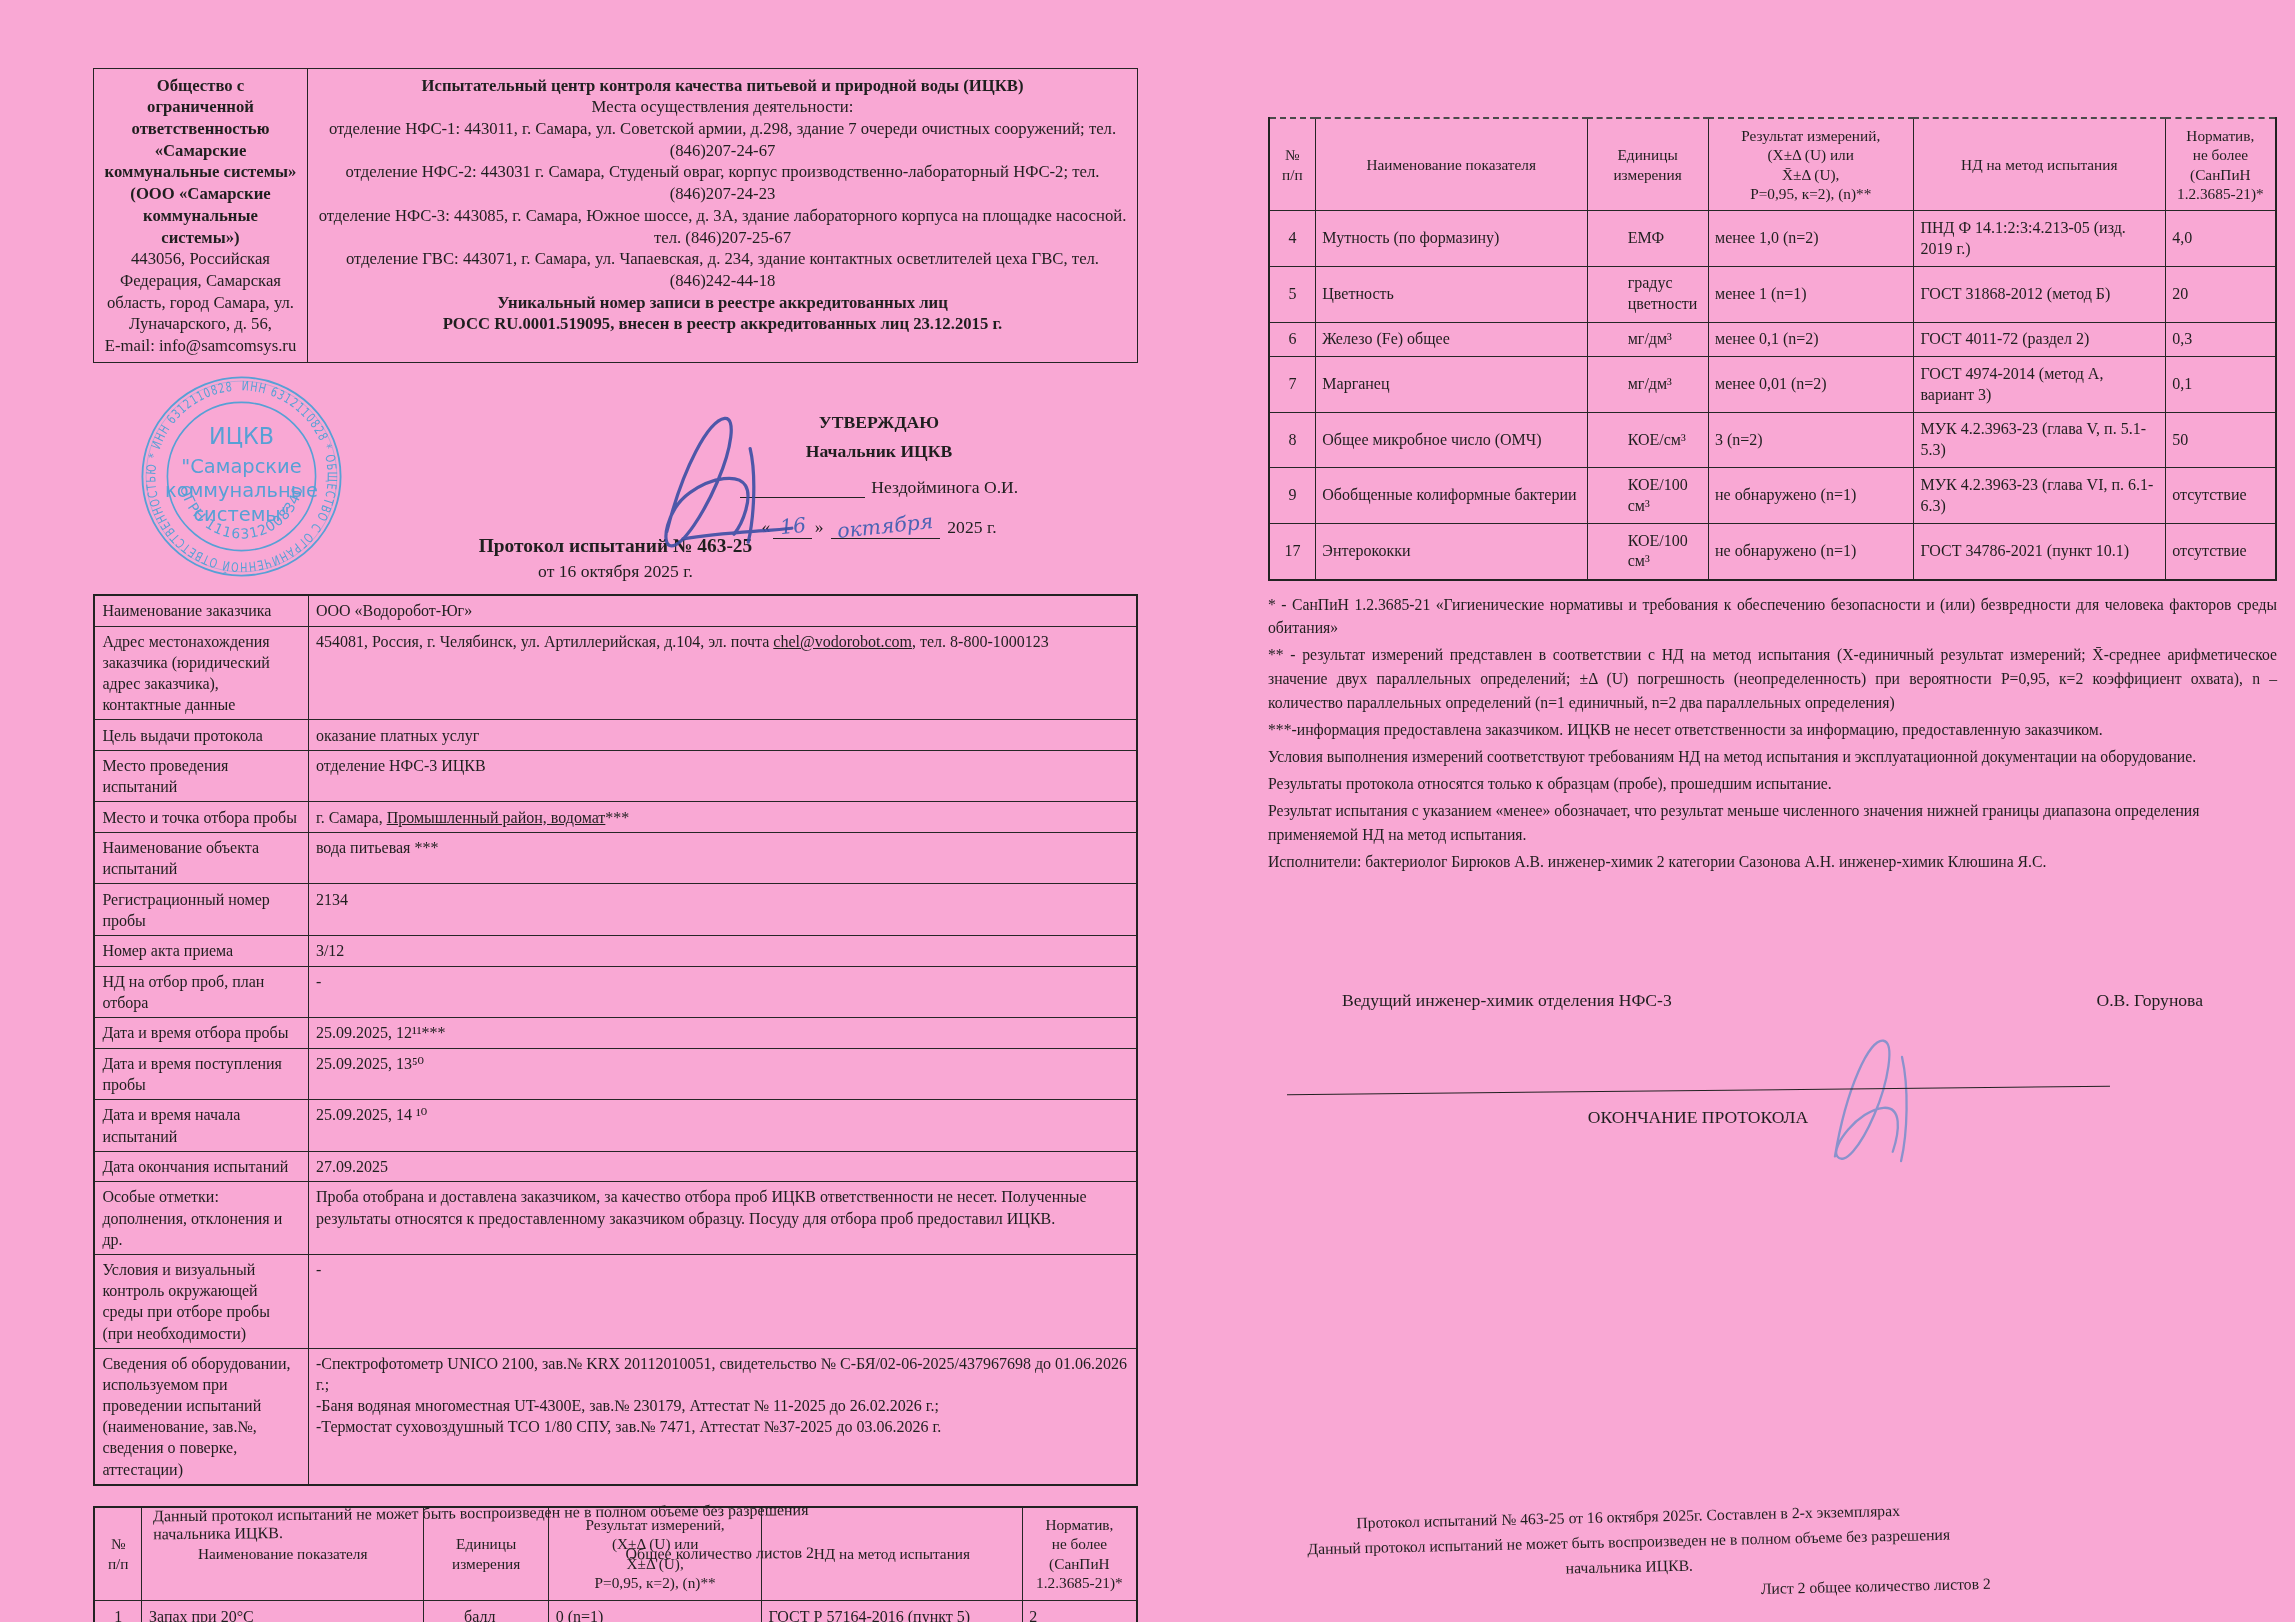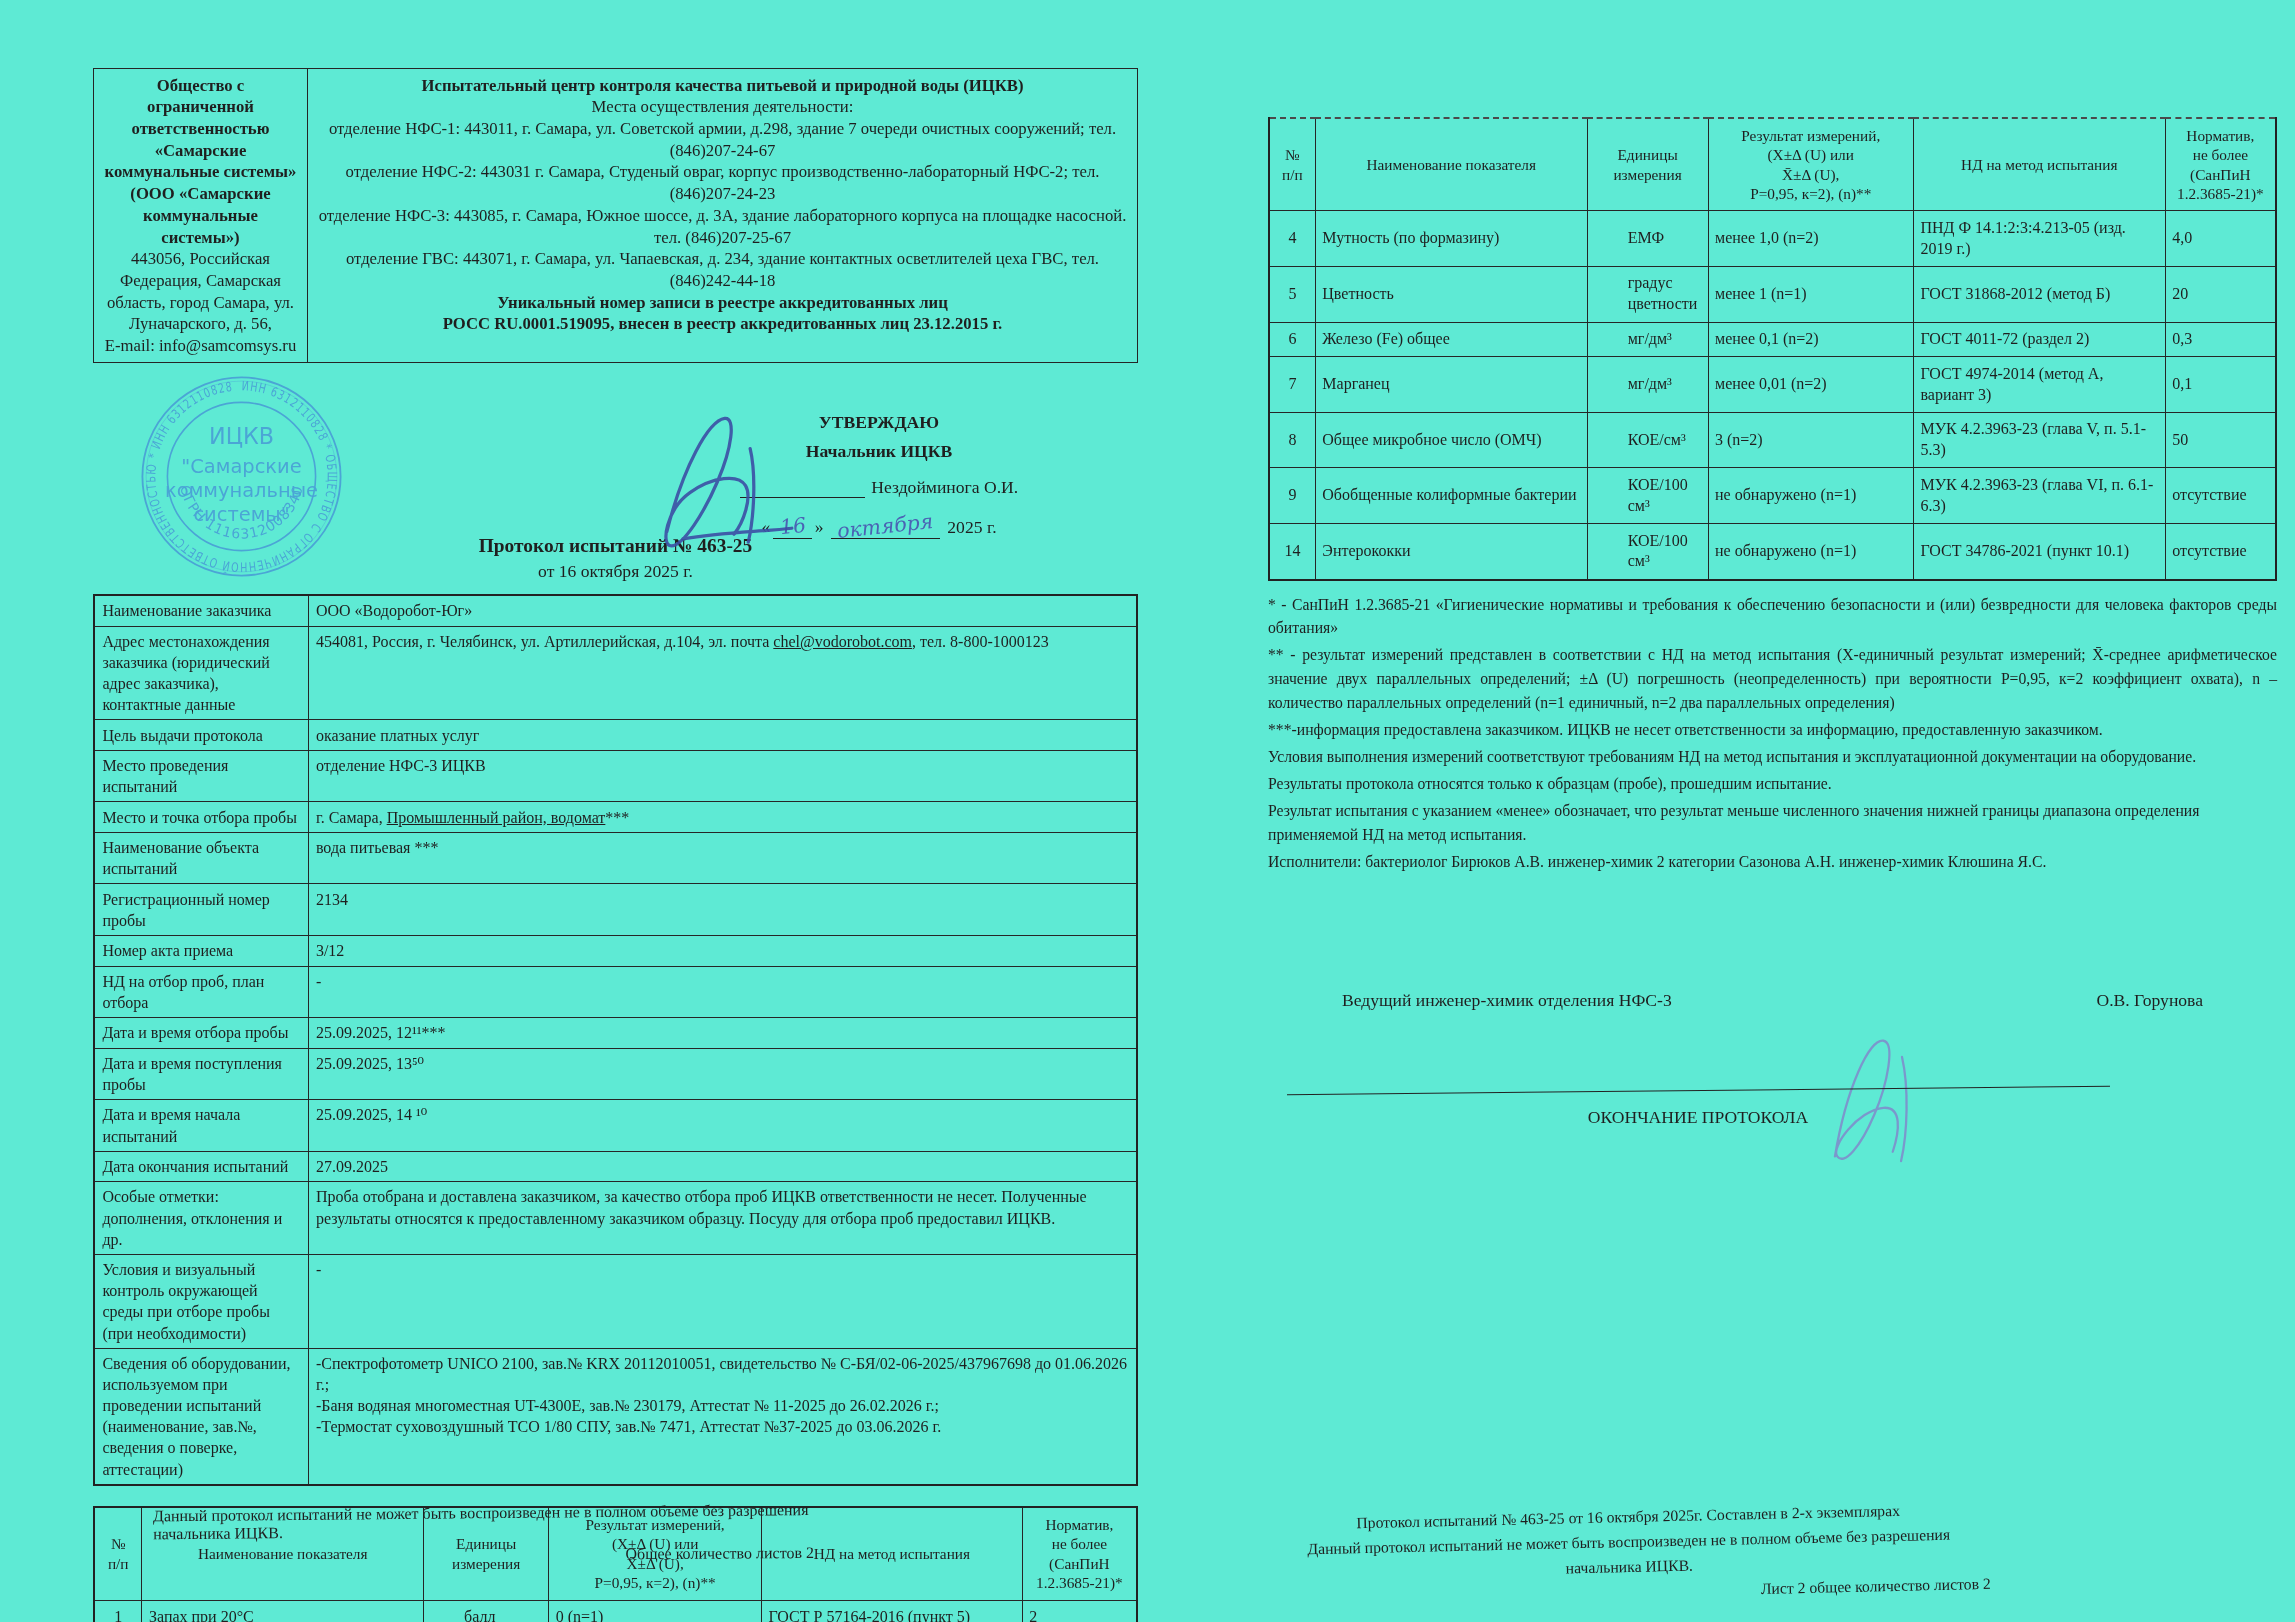--- a/index.html
+++ b/index.html
@@ -1,19 +1,19 @@
 <!DOCTYPE html>
 <html lang="ru" style="font-size:7.4px"><head>
 <meta charset="utf-8">
 <style>
   * { margin:0; padding:0; box-sizing:border-box; }
   html,body { background:#ffffff; }
   .canvas {
     position:relative; width:2295px; height:1623px;
-    background:#5eead4; overflow:hidden;
+    background:#f9a8d4; overflow:hidden;
     font-family:"Liberation Serif","DejaVu Serif",serif;
     color:#1f1f1f;
   }
   .page { position:absolute; top:0; height:1623px; }
   .page1 { left:93px; width:1045px; }
   .page2 { left:1268px; width:1009px; }
 
   
   .hdr-table { width:100%; margin-top:68px; border-collapse:collapse; }
   .hdr-table td {
@@ -333,21 +333,21 @@
           </tr>
           <tr>
             <td>9</td>
             <td>Обобщенные колиформные бактерии</td>
             <td>КОЕ/100 см³</td>
             <td>не обнаружено (n=1)</td>
             <td>МУК 4.2.3963-23 (глава VI, п. 6.1-6.3)</td>
             <td>отсутствие</td>
           </tr>
           <tr>
-            <td>14</td>
+            <td>17</td>
             <td>Энтерококки</td>
             <td>КОЕ/100 см³</td>
             <td>не обнаружено (n=1)</td>
             <td>ГОСТ 34786-2021 (пункт 10.1)</td>
             <td>отсутствие</td>
           </tr>
         </tbody>
     </table>
 
     <div class="p2-notes">

